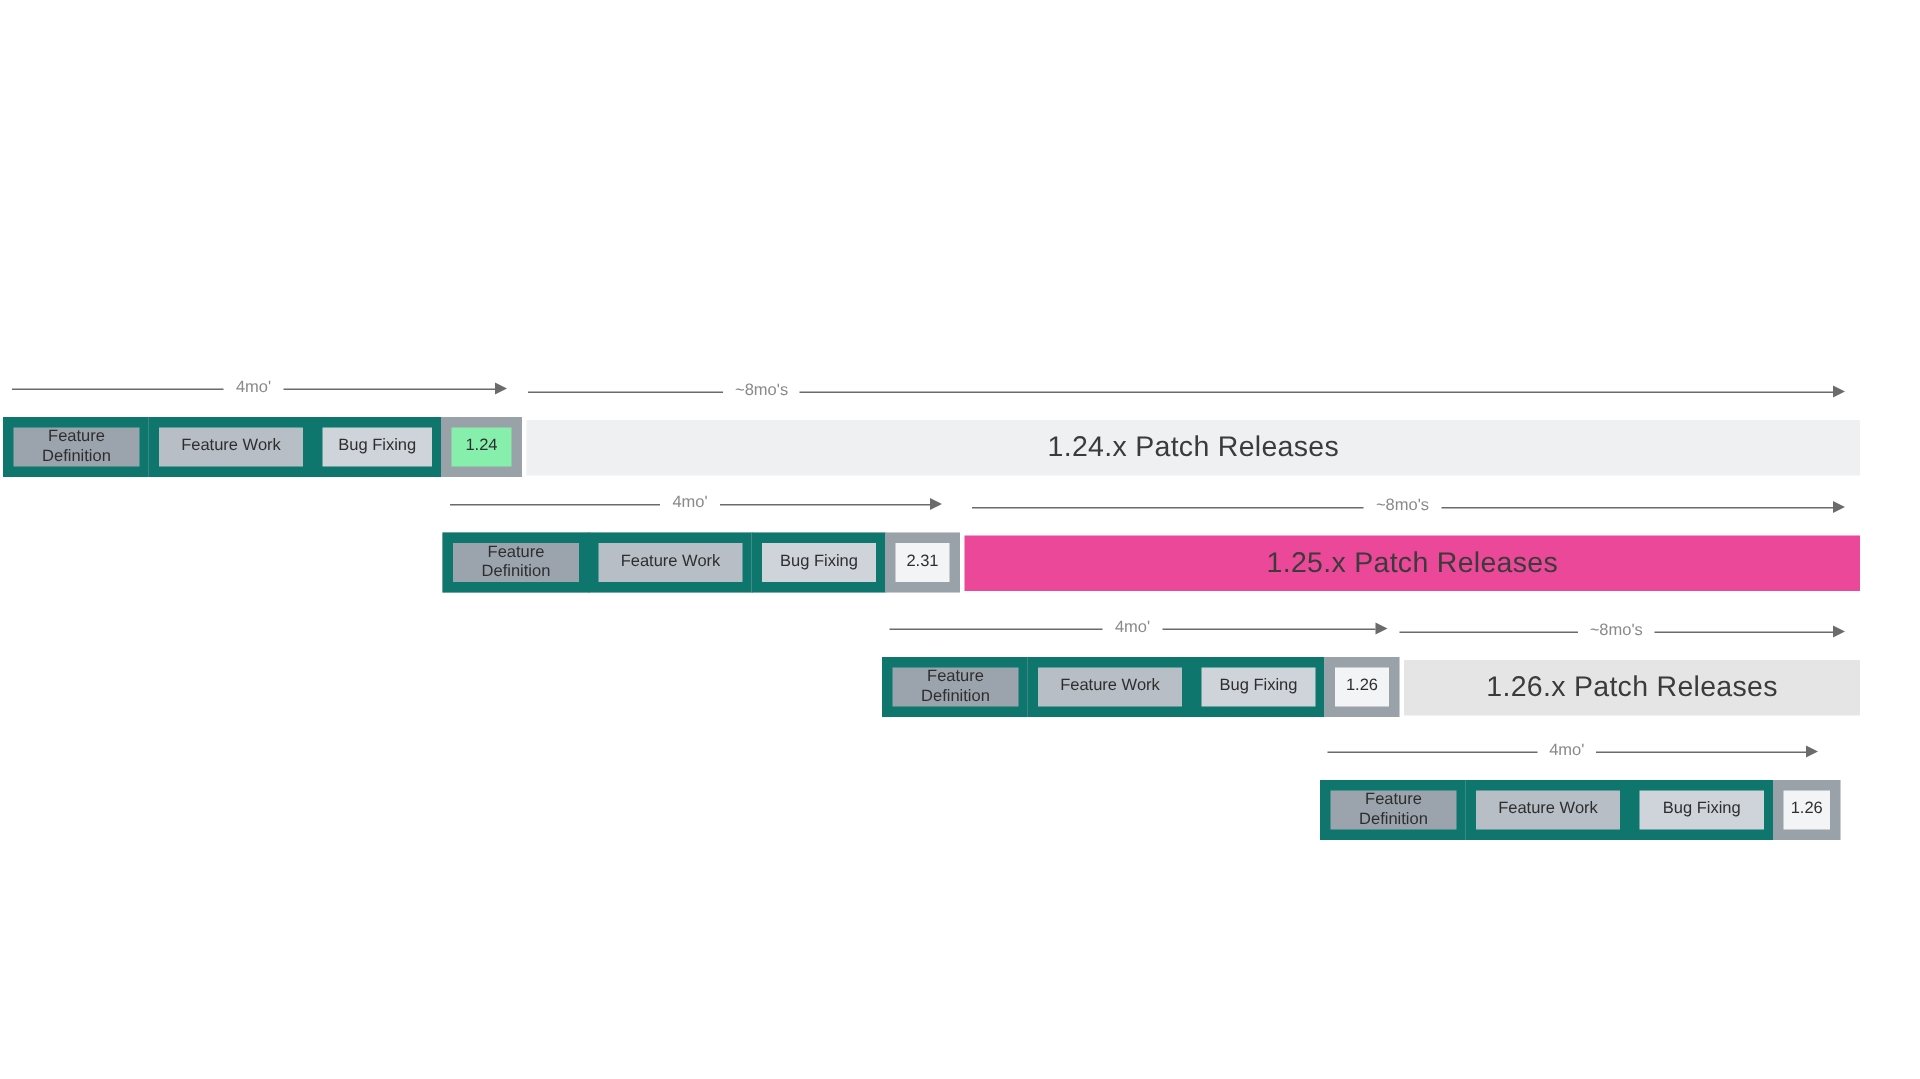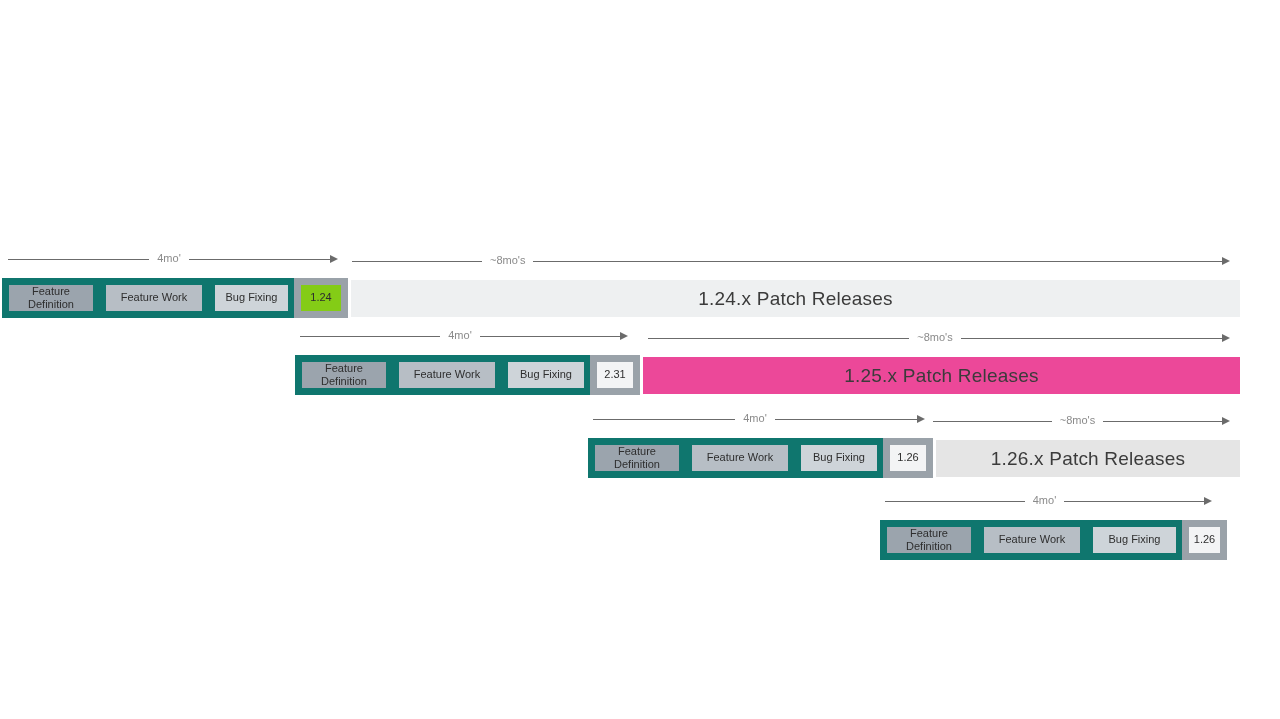--- a/index.html
+++ b/index.html
@@ -128,21 +128,21 @@
   <div class="arrow r1-patch">
     <span class="line seg-left"></span>
     <span class="arrow-label">~8mo's</span>
     <span class="line seg-right"></span>
     <span class="head"></span>
   </div>
   <div class="boxes r1-boxes">
     <div class="phase w-fd" style="background-color: rgb(155, 164, 173);">Feature Definition</div>
     <div class="phase w-fw" style="background-color: rgb(183, 190, 197);">Feature Work</div>
     <div class="phase w-bf1" style="background-color: rgb(206, 212, 217);">Bug Fixing</div>
-    <div class="version w-v1" style="background-color: #84cc16;">1.24</div>
+    <div class="version w-v1" style="background-color: #86efac;">1.24</div>
   </div>
   <div class="patch-bar r1-bar" style="background-color: rgb(238, 240, 241);">
     <span class="patch-text">1.24.x Patch Releases</span>
   </div>
 
   <div class="arrow r2-dev">
     <span class="line seg-left"></span>
     <span class="arrow-label">4mo'</span>
     <span class="line seg-right"></span>
     <span class="head"></span>

